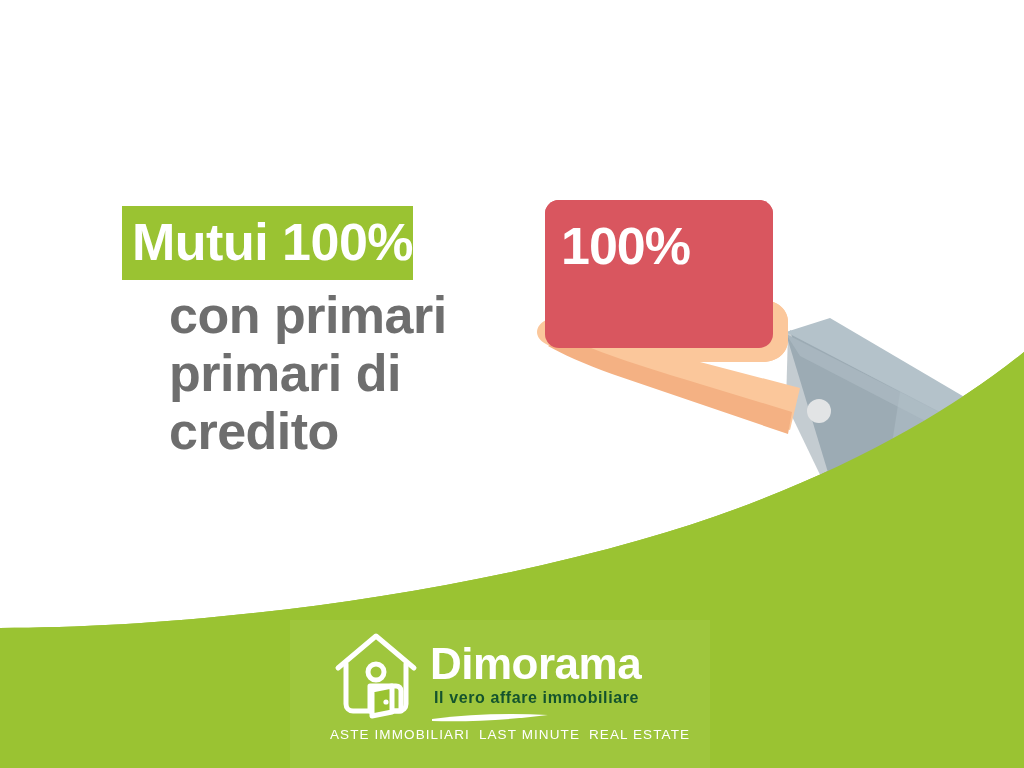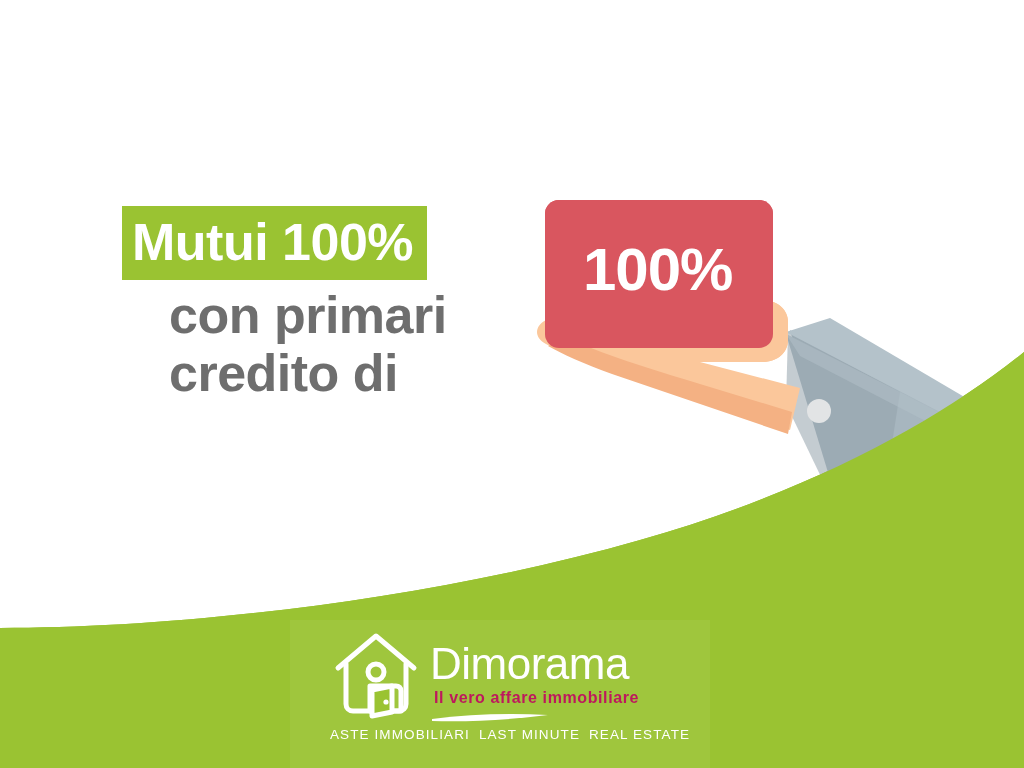--- a/index.html
+++ b/index.html
@@ -31,21 +31,21 @@
     top: 206px;
     width: 430px;
   }
   #headline-highlight {
     display: inline-block;
     background: #9AC332;
     color: #ffffff;
     font-size: 52px;
     font-weight: bold;
     line-height: 1.0;
-    padding: 10px 14px 12px 10px;
+    padding: 10px 0 12px 10px;
     letter-spacing: -0.5px;
     white-space: nowrap;
   }
   .headline-line {
     color: #6E6E6E;
     font-size: 52px;
     font-weight: bold;
     line-height: 58px;
     letter-spacing: -0.5px;
     white-space: nowrap;
@@ -61,28 +61,27 @@
     position: absolute;
     left: 545px;
     top: 200px;
     width: 228px;
     height: 148px;
     background: #D9565F;
     border-radius: 14px;
   }
   #percent-card-label {
     position: absolute;
-    left: 38px;
+    left: 16px;
     top: 20px;
     color: #ffffff;
-    font-size: 60px;
+    font-size: 52px;
     font-weight: bold;
     letter-spacing: -1px;
     line-height: 1;
-    margin-top: 20px;
   }
 
   
   #logo-band {
     position: absolute;
     left: 290px;
     top: 620px;
     width: 420px;
     height: 148px;
     background: rgba(255,255,255,0.055);
@@ -98,29 +97,29 @@
     position: absolute;
     left: 0px;
     top: 4px;
   }
   #logo-wordmark {
     position: absolute;
     left: 100px;
     top: 18px;
     color: #ffffff;
     font-size: 44px;
-    font-weight: normal;
+    font-weight: bold;
     letter-spacing: -0.5px;
     line-height: 1;
   }
   #logo-tagline {
     position: absolute;
     left: 104px;
     top: 66px;
-    color: #be185d;
+    color: #14532d;
     font-size: 16px;
     font-weight: bold;
     letter-spacing: 0.6px;
     line-height: 1;
   }
   #logo-swash {
     position: absolute;
     left: 100px;
     top: 88px;
   }
@@ -205,21 +204,22 @@
     <path d="M 1024 768 L 0 768 L 0 628
              C 180 628 430 600 640 540
              C 810 492 940 420 1024 352
              Z" fill="#9AC332"></path>
   </svg>
 
   <div id="headline">
     <div id="headline-highlight">Mutui 100%</div>
     <div id="headline-rest">
       <div class="headline-line">con primari</div>
-      <div class="headline-line">credito di</div>
+      <div class="headline-line">primari di</div>
+      <div class="headline-line">credito</div>
     </div>
   </div>
 
   <div id="percent-card">
     <div id="percent-card-label">100%</div>
   </div>
 
   <div id="logo-band"></div>
 
   <div id="logo-group">

